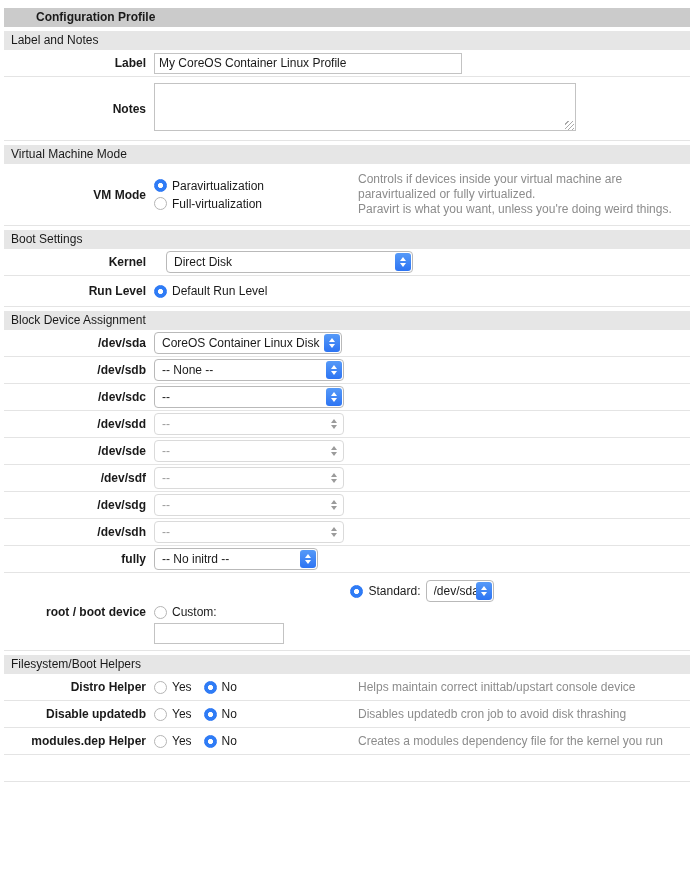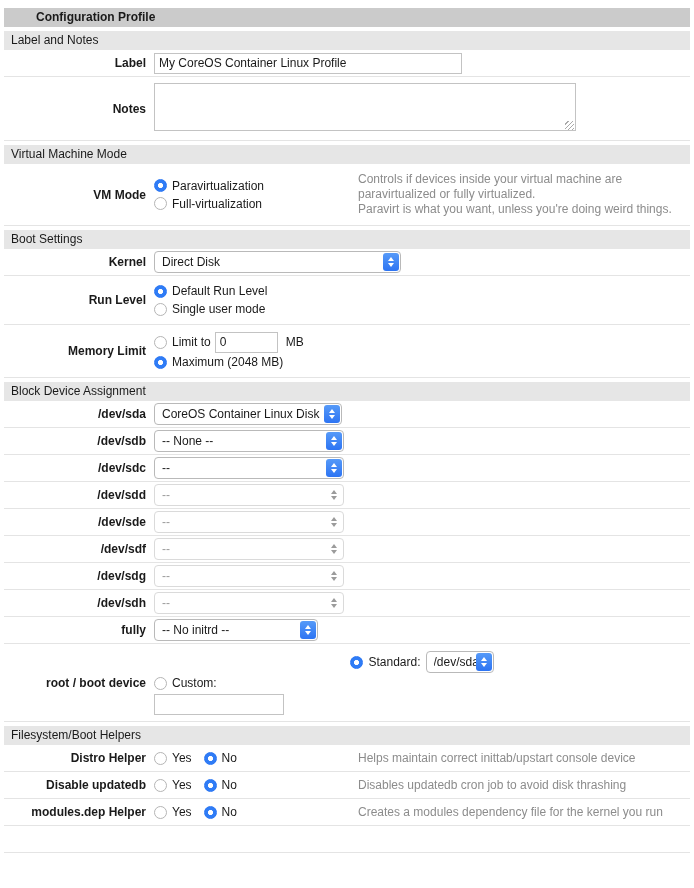--- a/index.html
+++ b/index.html
@@ -108,21 +108,21 @@
     align-items: center; justify-content: center;
     gap: 2px; flex-shrink: 0;
   }
   .tri-up { width: 0; height: 0; border-left: 3px solid transparent; border-right: 3px solid transparent; border-bottom: 4px solid #fff; }
   .tri-down { width: 0; height: 0; border-left: 3px solid transparent; border-right: 3px solid transparent; border-top: 4px solid #fff; }
   .sel.disabled { border-color: #dadada; color: #9b9b9b; }
   .sel.disabled .stepper { background: transparent; }
   .sel.disabled .tri-up { border-bottom-color: #9b9b9b; }
   .sel.disabled .tri-down { border-top-color: #9b9b9b; }
 
-  .w247 { width: 247px; }
+  .w247 { width: 247px; margin-left: 12px; }
   .w188 { width: 188px; }
   .w190 { width: 190px; }
   .w164 { width: 164px; }
   .w68  { width: 68px; }
 
   
   .mem-line { display: flex; align-items: center; line-height: 22px; }
   .mem-line .unit { margin-left: 8px; }
   .mem-line input[type="text"] { margin-left: 4px; }
   .root-line { display: flex; align-items: center; line-height: 20px; margin: 1px 0; justify-content: center; }
@@ -190,44 +190,23 @@
     </div>
   </div>
 
   <div class="form-row" style="padding:6px 0;">
     <div class="row-label">Run Level</div>
     <div class="row-control opt-stack">
       <label class="opt">
         <input type="radio" name="runlevel" checked="" style="">
         <span>Default Run Level</span>
       </label>
-      <label class="opt">
-        <input type="radio" name="runlevel" style="">
-        <span>Single user mode</span>
-      </label>
-    </div>
-  </div>
-
-  <div class="form-row" style="padding:6px 0;">
-    <div class="row-label">Memory Limit</div>
-    <div class="row-control opt-stack">
-      <div class="mem-line">
-        <label class="opt">
-          <input type="radio" name="memlimit" style="">
-          <span>Limit to</span>
-        </label>
-        <input type="text" class="mem-input" value="0" style="">
-        <span class="unit">MB</span>
-      </div>
-      <label class="opt">
-        <input type="radio" name="memlimit" checked="" style="">
-        <span>Maximum (2048 MB)</span>
-      </label>
-    </div>
-  </div>
+    </div>
+  </div>
+
 
   <div class="bar section">Block Device Assignment</div>
 
   <div class="form-row">
     <div class="row-label">/dev/sda</div>
     <div class="row-control">
       <div class="sel w188">
         <span class="sel-txt">CoreOS Container Linux Disk</span>
         <span class="stepper">
             <i class="tri-up"></i>

